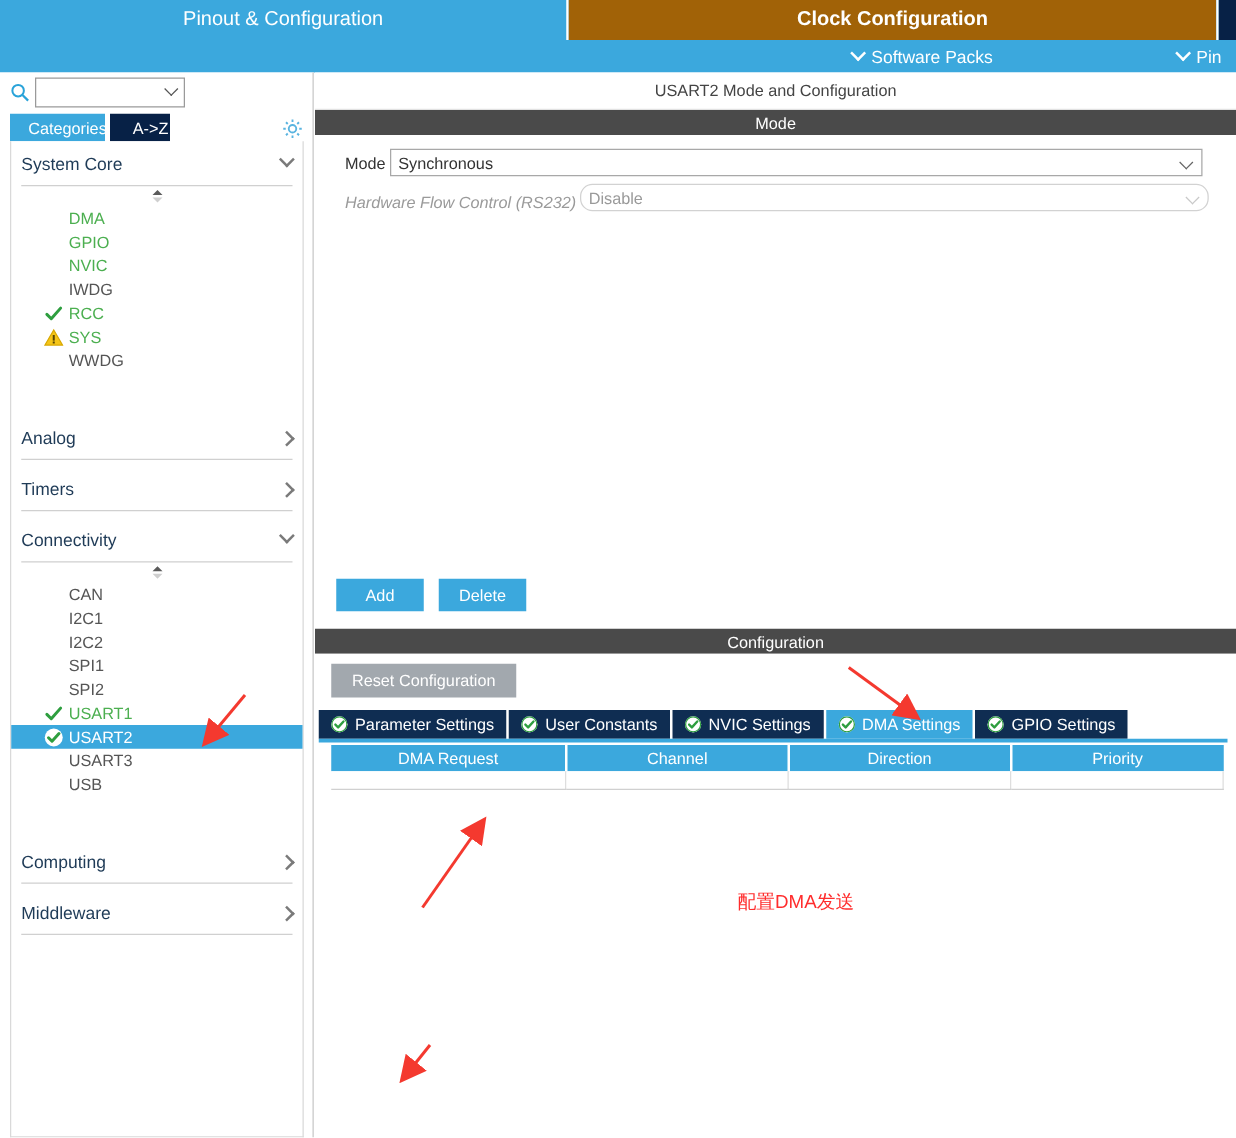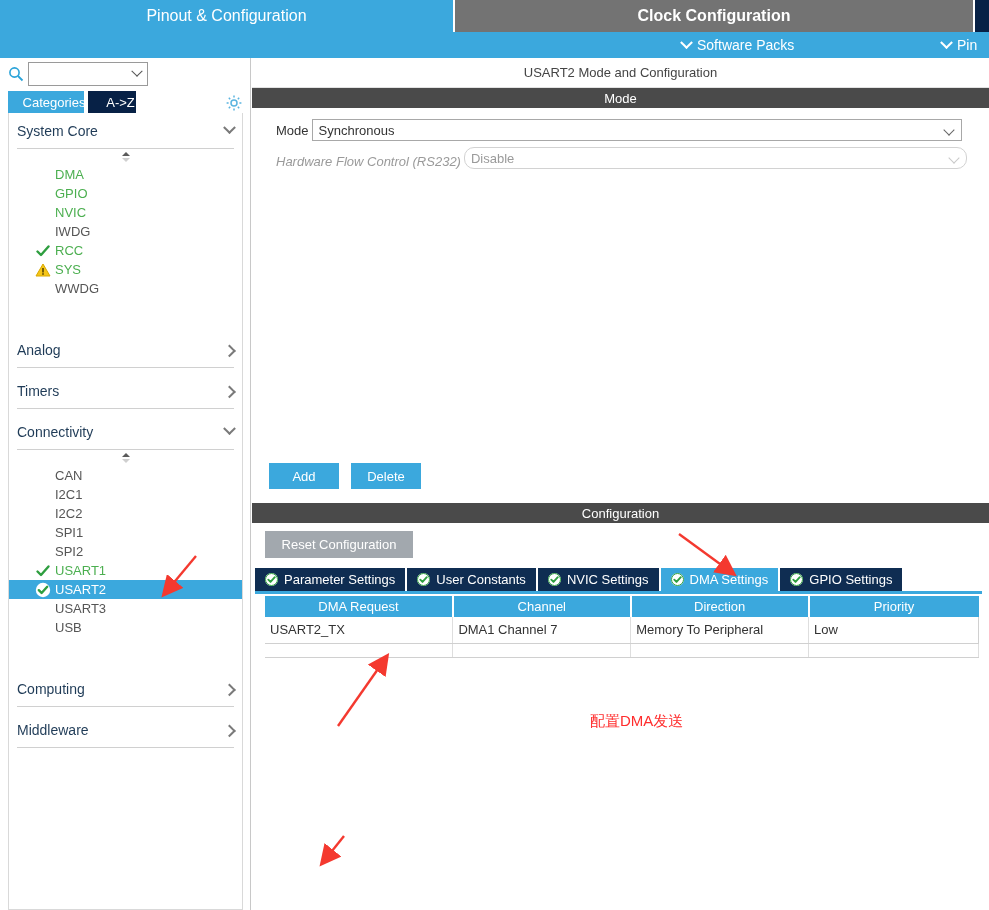--- a/index.html
+++ b/index.html
@@ -18,21 +18,21 @@
   .topbar {
     position: absolute; left: 0; top: 0; width: 989px; height: 32px;
     background: #3ba8dd;
   }
   .top-tab {
     position: absolute; top: 0; height: 32px;
     display: flex; align-items: center; justify-content: center;
     color: #ffffff; font-size: 16px;
   }
   .top-tab.active-light { background: #3ba8dd; }
-  .top-tab.dark { background: #737373; font-weight: bold; }
+  .top-tab.dark { background: #a16207; font-weight: bold; }
   #tab-pinout { left: 0; width: 453px; }
   #tab-clock  { left: 455px; width: 518px; }
   #tab-right  { left: 975px; width: 14px; background:#072146; }
   .tab-sep {
     position: absolute; top: 0; width: 2px; height: 32px; background: #ffffff;
   }
 
   
   .toolbar2 {
     position: absolute; left: 0; top: 32px; width: 989px; height: 26px;
@@ -496,26 +496,20 @@
       <table class="dma-table">
         <thead>
           <tr id="dma-head">
               <th style="width:188px"><span>DMA Request</span></th>
               <th style="width:178px"><span>Channel</span></th>
               <th style="width:178px"><span>Direction</span></th>
               <th style="width:170px"><span>Priority</span></th>
             </tr>
         </thead>
         <tbody id="dma-body">
-            <tr>
-              <td><span>USART2_TX</span></td>
-              <td><span>DMA1 Channel 7</span></td>
-              <td><span>Memory To Peripheral</span></td>
-              <td><span>Low</span></td>
-            </tr>
             <tr class="spacer">
               <td></td>
               <td></td>
               <td></td>
               <td></td>
             </tr>
           </tbody>
       </table>
 
     </div>

